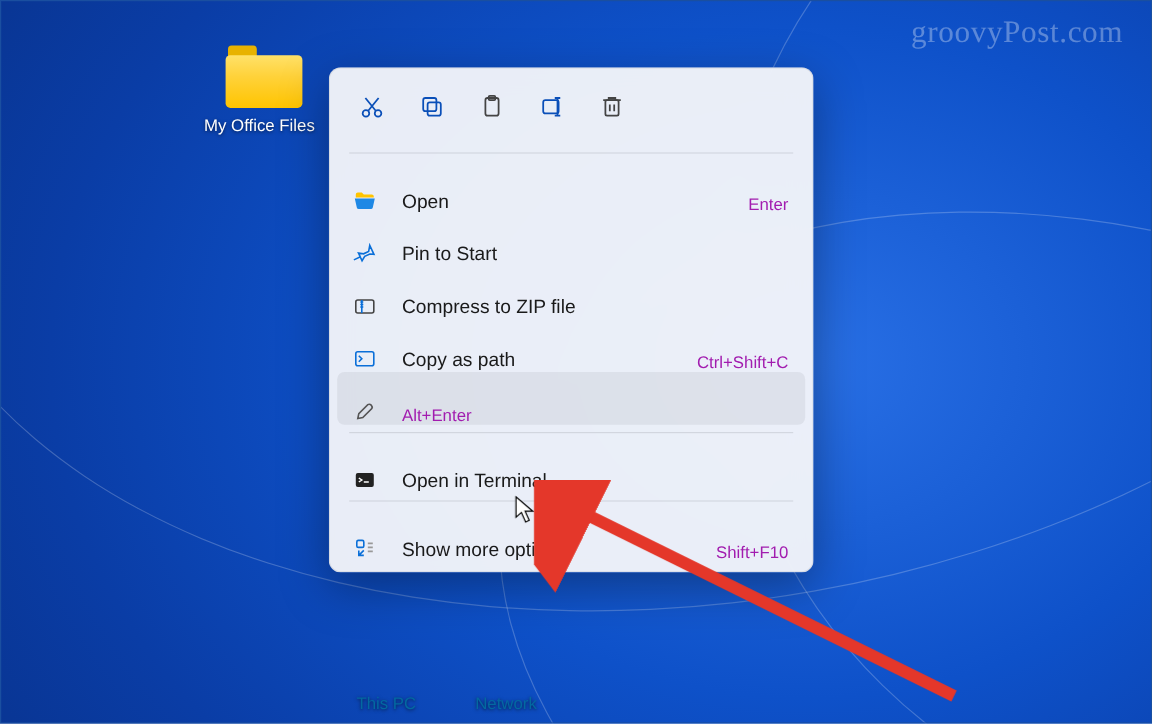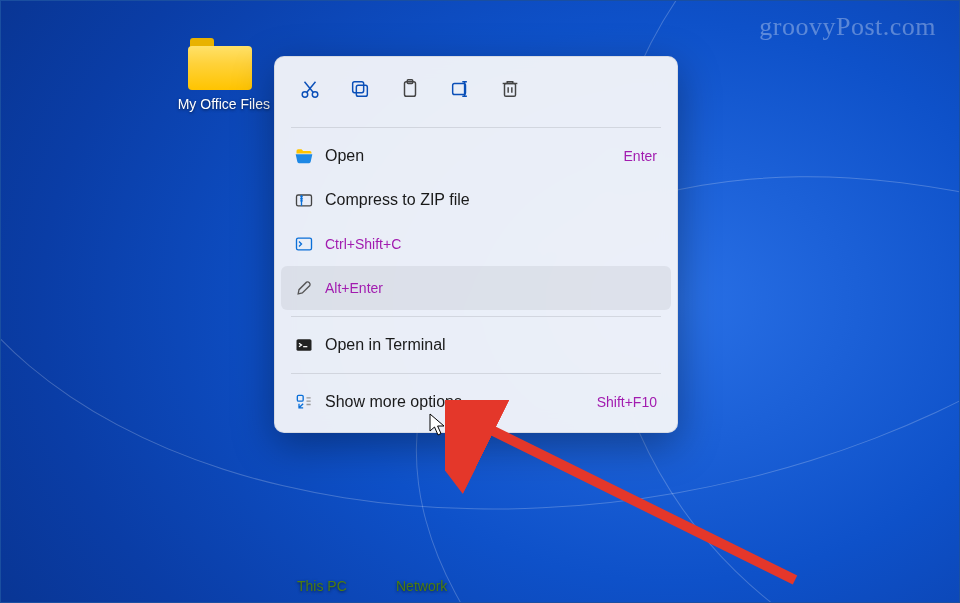--- a/index.html
+++ b/index.html
@@ -29,21 +29,21 @@
       color: rgba(255,255,255,0.32);
       font-weight: 500;
       letter-spacing: 0.5px;
     }
 
     .desktop-icon {
       position: absolute;
       top: 38px;
       left: 170px;
       width: 100px;
-      text-align: right;
+      text-align: left;
       color: #fff;
       font-size: 14px;
       text-shadow: 0 1px 3px rgba(0,0,0,0.6);
     }
     .folder-icon {
       width: 64px;
       height: 52px;
       margin: 0 auto 6px;
       position: relative;
     }
@@ -52,21 +52,21 @@
       background:#e8b200; border-radius:3px 3px 0 0;
     }
     .folder-body {
       position: absolute; top:8px; left:0; width:64px; height:44px;
       background: linear-gradient(180deg,#ffe169 0%,#ffd23a 40%,#ffc400 100%);
       border-radius:4px;
     }
 
     .desktop-label {
       position: absolute;
-      color: #4d7c0f;
+      color: #0369a1;
       font-size: 14px;
       text-shadow: 0 1px 3px rgba(0,0,0,0.6);
       text-align: center;
     }
 
     
     .context-menu {
       position: absolute;
       top: 56px;
       left: 274px;
@@ -89,27 +89,27 @@
       height: 40px;
       display: flex;
       align-items: center;
       justify-content: center;
       border-radius: 6px;
     }
     .action-btn svg { width:22px; height:22px; }
 
     .menu-item {
       display: flex;
-      align-items: center;
+      align-items: flex-end;
       height: 44px;
       padding: 0 14px 0 12px;
       border-radius: 6px;
       font-size: 16px;
       color: #1a1a1a;
-      gap: 10px;
+      gap: 20px;
     }
     .menu-item.highlight { background: rgba(0,0,0,0.06); }
     .menu-item .mi-icon { width:22px; height:22px; flex:0 0 22px; display:flex; align-items:center; justify-content:center; }
     .menu-item .mi-icon svg { width:20px; height:20px; }
     .menu-item .mi-label { flex: 1; }
     .menu-item .mi-shortcut { color:#a21caf; font-size:14px; }
 
     .menu-sep {
       height: 1px;
       background: rgba(0,0,0,0.10);
@@ -201,40 +201,50 @@
       <svg viewBox="0 0 24 24">
           <path fill="#ffc400" d="M3 6a2 2 0 0 1 2-2h4l2 2h8a2 2 0 0 1 2 2v1H3z"></path>
           <path fill="#1e88e5" d="M2 10h20l-2 9a2 2 0 0 1-2 1.6H6A2 2 0 0 1 4 19z"></path>
         </svg>
     </span>
     <span class="mi-label">Open</span>
     <span class="mi-shortcut">Enter</span>
   </div>
 
 
+  <div class="menu-item">
+    <span class="mi-icon">
+      <svg viewBox="0 0 24 24" fill="none" stroke="#0a6fd8" stroke-width="1.6">
+          <path d="M14 3l7 7-4 1-4 4-1 5-3-3-5 5 5-5-3-3 5-1 4-4z" transform="rotate(20 12 12)"></path>
+        </svg>
+    </span>
+    <span class="mi-label">Pin to Start</span>
+    <span class="mi-shortcut"></span>
+  </div>
 
   <div class="menu-item">
     <span class="mi-icon">
       <svg viewBox="0 0 24 24" fill="none" stroke="#444" stroke-width="1.6">
           <rect x="3" y="6" width="18" height="13" rx="2"></rect>
           <path d="M9 6v13" stroke="#0a6fd8"></path>
           <path d="M7.5 8h3M7.5 10.5h3M7.5 13h3" stroke="#0a6fd8"></path>
         </svg>
     </span>
     <span class="mi-label">Compress to ZIP file</span>
     <span class="mi-shortcut"></span>
   </div>
 
   <div class="menu-item">
     <span class="mi-icon">
       <svg viewBox="0 0 24 24" fill="none" stroke="#0a6fd8" stroke-width="1.6">
           <rect x="3" y="5" width="18" height="14" rx="2"></rect>
           <path d="M6 9l3 3-3 3"></path>
         </svg>
     </span>
+    <span class="mi-label">Copy as path</span>
     <span class="mi-shortcut">Ctrl+Shift+C</span>
   </div>
 
   <div class="menu-item highlight">
     <span class="mi-icon">
       <svg viewBox="0 0 24 24" fill="none" stroke="#555" stroke-width="1.6">
           <path d="M15 5a3 3 0 0 1 4 4l-9 9-5 1 1-5z"></path>
         </svg>
     </span>
     <span class="mi-shortcut">Alt+Enter</span>

